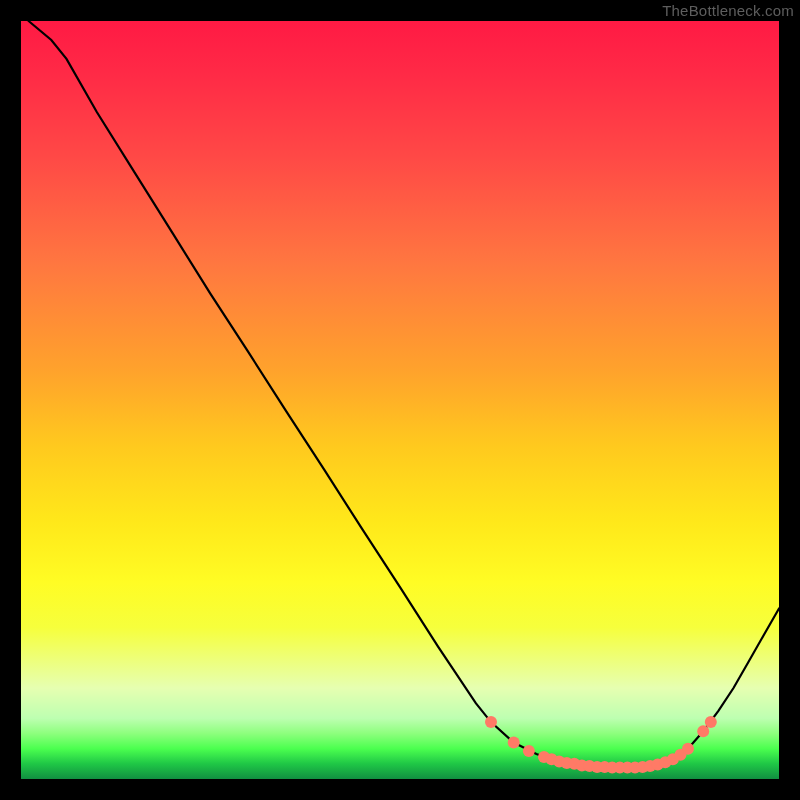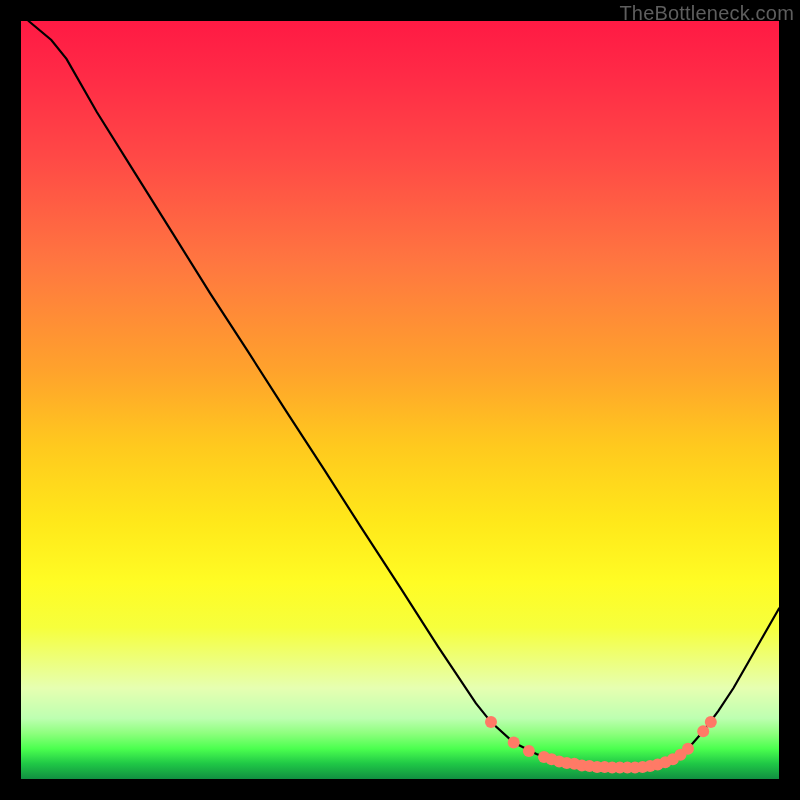--- a/index.html
+++ b/index.html
@@ -48,21 +48,21 @@
     top: 21px;
     width: 758px;
     height: 758px;
     overflow: visible;
   }
   .watermark {
     position: absolute;
     top: 2px;
     right: 6px;
     font-family: Arial, Helvetica, sans-serif;
-    font-size: 20px;
+    font-size: 15px;
     color: #5e5e5e;
     letter-spacing: 0.2px;
     user-select: none;
   }
 </style>
 </head>
 <body>
 
 <div class="stage">
   <div class="plot"></div>

